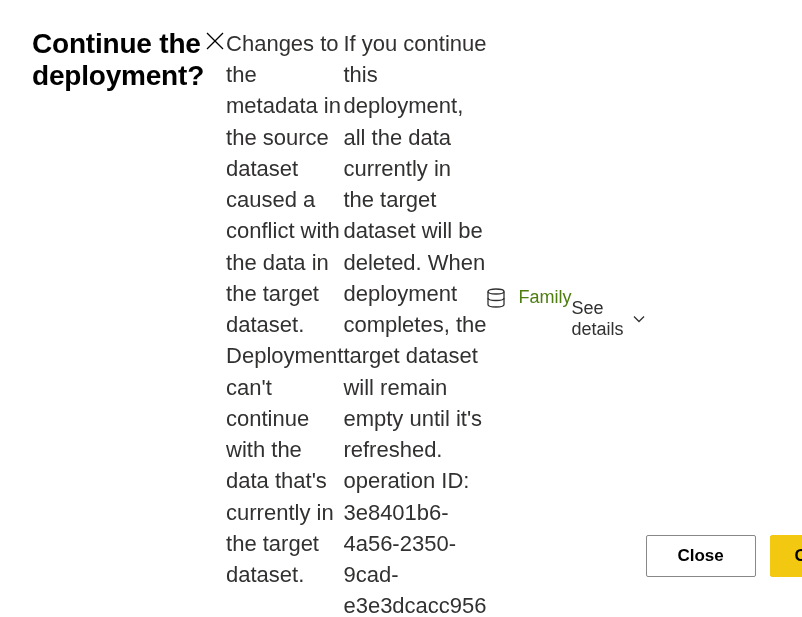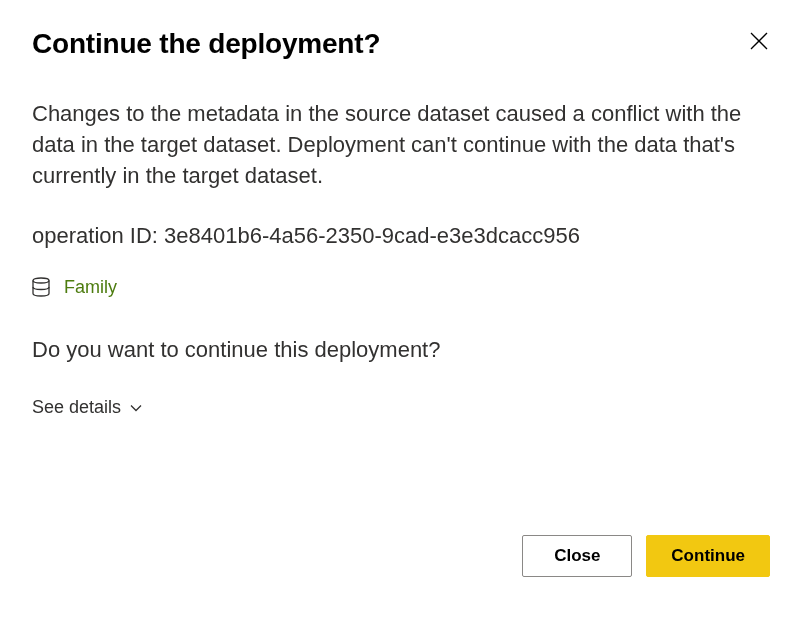--- a/index.html
+++ b/index.html
@@ -13,21 +13,21 @@
       background: #ffffff;
       width: 802px;
       height: 617px;
       overflow: hidden;
       color: #1a1a1a;
     }
 
     .dialog {
       padding: 28px 32px 40px 32px;
       display: flex;
-      flex-direction: column;
+      flex-direction: row;
       height: 100%;
     }
 
     .dialog-header {
       display: flex;
       justify-content: space-between;
       align-items: flex-start;
       margin-bottom: 38px;
     }
 
@@ -151,35 +151,35 @@
       <svg viewBox="0 0 18 18" fill="none" stroke-width="1.3">
         <line x1="1" y1="1" x2="17" y2="17"></line>
         <line x1="17" y1="1" x2="1" y2="17"></line>
       </svg>
     </span>
   </div>
 
   <p class="body-text">Changes to the metadata in the source dataset caused a conflict with the data in the target dataset. Deployment can't continue with the data that's currently in the target dataset.</p>
 
   <div>
+    <p class="body-text tight">If you continue this deployment, all the data currently in the target dataset will be deleted. When deployment completes, the target dataset will remain empty until it's refreshed.</p>
     <p class="body-text tight">operation ID: 3e8401b6-4a56-2350-9cad-e3e3dcacc956</p>
   </div>
 
   <div class="item-row">
     <span class="item-icon">
       <svg viewBox="0 0 18 20" fill="none" stroke="currentColor" stroke-width="1.3">
         <ellipse cx="9" cy="3.5" rx="8" ry="2.5"></ellipse>
         <path d="M1 3.5 V16.5 C1 17.88 4.58 19 9 19 C13.42 19 17 17.88 17 16.5 V3.5"></path>
         <path d="M1 10 C1 11.38 4.58 12.5 9 12.5 C13.42 12.5 17 11.38 17 10"></path>
       </svg>
     </span>
     <span class="item-label">Family</span>
   </div>
 
-  <p class="body-text tight">Do you want to continue this deployment?</p>
 
   <div class="see-details">
     <span>See details</span>
     <span class="chevron">
       <svg viewBox="0 0 14 14" fill="none" stroke-width="1.3">
         <polyline points="2,4.5 7,9.5 12,4.5"></polyline>
       </svg>
     </span>
   </div>
 

